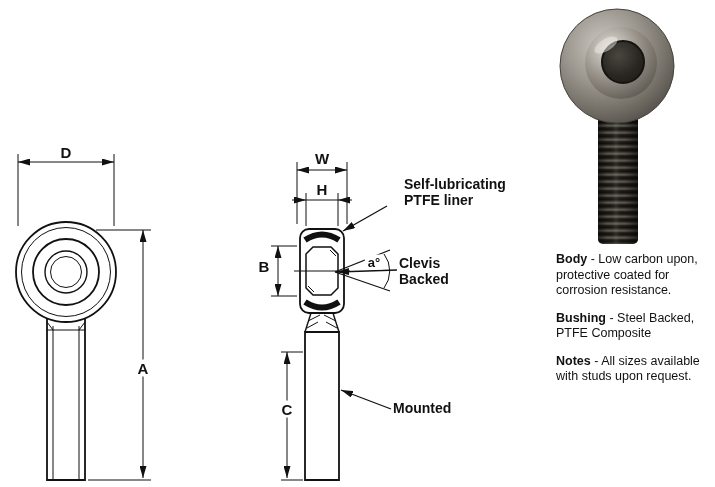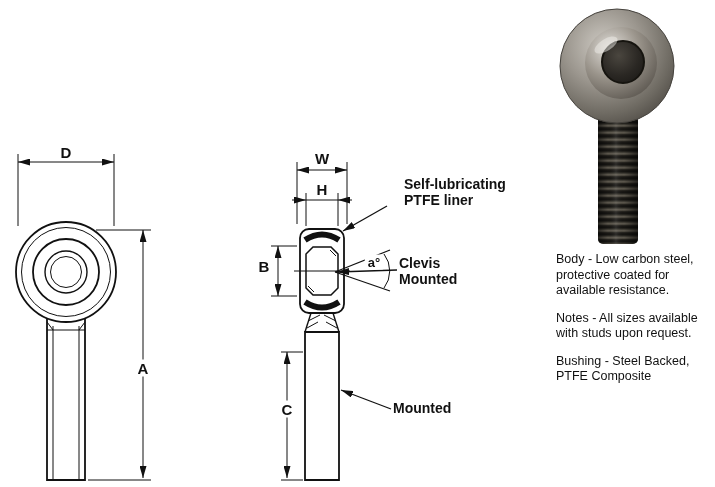--- a/index.html
+++ b/index.html
@@ -8,21 +8,21 @@
   svg{position:absolute;left:0;top:0;}
   .dim{position:absolute;transform:translate(-50%,-50%);font-weight:bold;font-size:15px;
        color:#111;white-space:nowrap;line-height:1;}
   .dim.on-line{background:#fff;padding:1px 3px;}
   .dim.small{font-size:13px;}
   .callout{position:absolute;font-weight:bold;font-size:14px;line-height:1.12;
            white-space:pre-line;color:#111;}
   .specs{position:absolute;left:556px;top:252px;width:150px;font-size:12.5px;
          line-height:15.5px;color:#111;}
   .specs p{margin:0 0 12px 0;}
-  .specs .term{font-weight:normal;}
+  .specs .term{font-weight:bold;}
 </style>
 </head>
 <body>
 
 <div class="sheet">
 
   <svg width="715" height="487" viewBox="0 0 715 487">
     <defs>
       <marker id="arr" viewBox="0 0 12 7" refX="12" refY="3.5" markerWidth="12" markerHeight="7" markerUnits="userSpaceOnUse" orient="auto-start-reverse">
         <path d="M12,3.5 L0,0 L0,7 z" fill="#111"></path>
@@ -159,28 +159,28 @@
   <div class="dim on-line" style="left:143px;top:368px;">A</div>
   <div class="dim" style="left:322px;top:158px;">W</div>
   <div class="dim" style="left:322px;top:189px;">H</div>
   <div class="dim" style="left:264px;top:266px;">B</div>
   <div class="dim on-line" style="left:287px;top:409px;">C</div>
   <div class="dim small on-line" style="left:374px;top:262px;">a°</div>
 
   <div class="callout" style="left:388px;top:177px;margin-left:16px;">Self-lubricating
 PTFE liner</div>
   <div class="callout" style="left:399px;top:256px;">Clevis
-Mounted</div>
+Backed</div>
   <div class="callout" style="left:393px;top:401px;">Mounted</div>
 
   <div class="specs">
     <p>
-      <span class="term">Body</span><span> - Low carbon steel, protective coated for available resistance.</span>
+      <span class="term">Body</span><span> - Low carbon upon, protective coated for corrosion resistance.</span>
+    </p>
+    <p>
+      <span class="term">Bushing</span><span> - Steel Backed, PTFE Composite</span>
     </p>
     <p>
       <span class="term">Notes</span><span> - All sizes available with studs upon request.</span>
-    </p>
-    <p>
-      <span class="term">Bushing</span><span> - Steel Backed, PTFE Composite</span>
     </p>
   </div>
 
 </div>
 
 </body></html>

